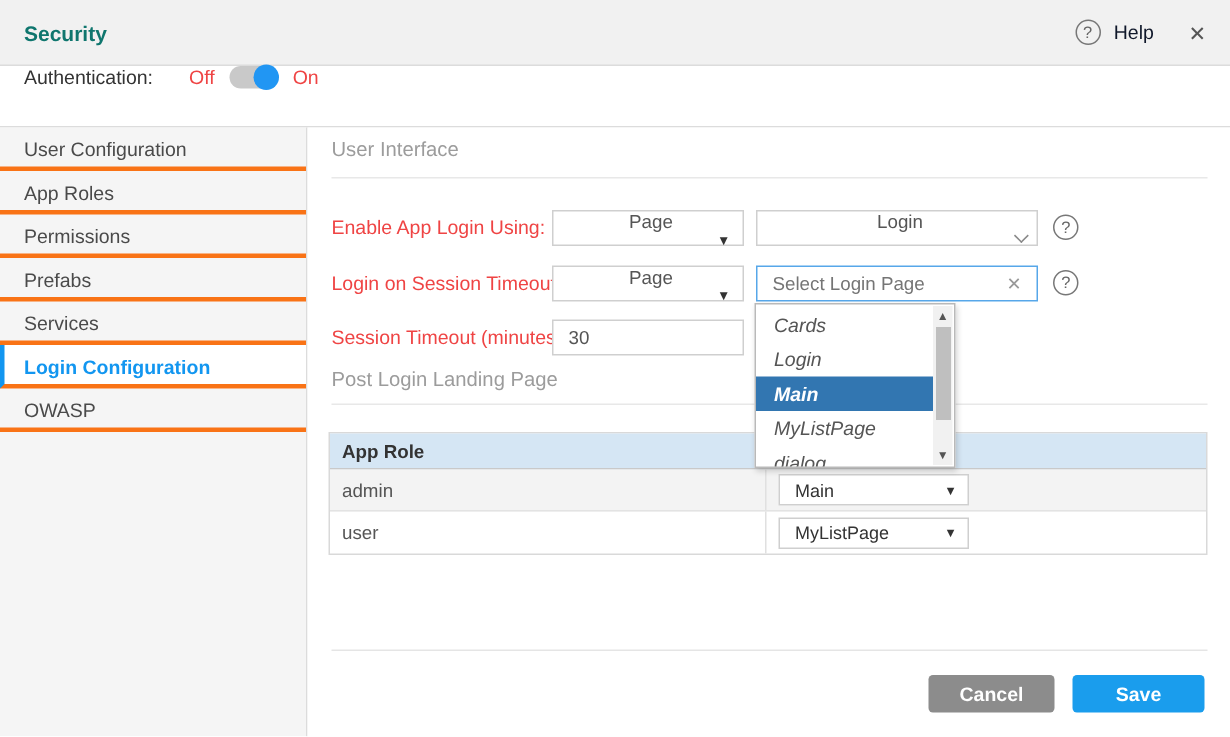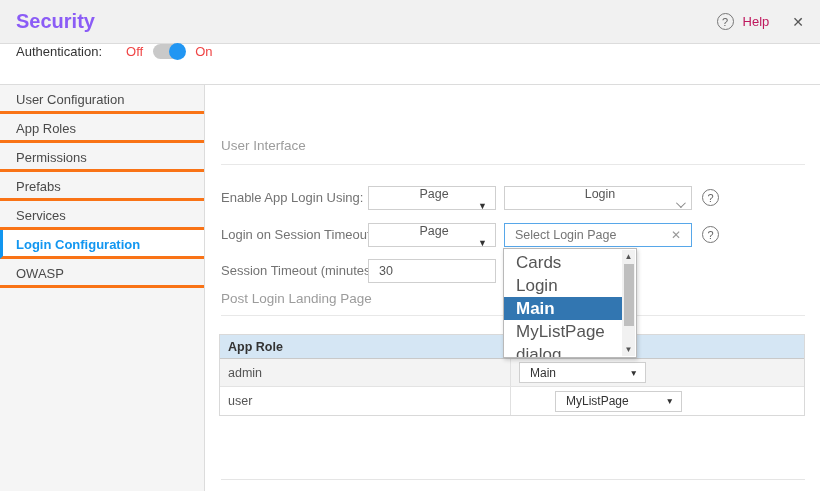--- a/index.html
+++ b/index.html
@@ -2,68 +2,68 @@
 <html><head>
 <meta charset="utf-8">
 <style>
   * { box-sizing: border-box; margin: 0; padding: 0; }
   html,body { width:820px; height:491px; }
   body { font-family: "Liberation Sans", sans-serif; background:#fff; }
   .app { position:relative; width:820px; height:491px; overflow:hidden; background:#fff; }
 
   
   .titlebar { position:absolute; top:0; left:0; right:0; height:44px; background:#f1f1f1; border-bottom:1px solid #dcdcdc; display:flex; align-items:center; padding:0 16px; }
-  .title { font-size:20px; font-weight:600; color:#8b5cf6; }
+  .title { font-size:14px; font-weight:600; color:#0f766e; }
   .titlebar-right { margin-left:auto; display:flex; align-items:center; gap:9px; }
   .help-circle { width:17px; height:17px; border:1px solid #777; border-radius:50%; color:#666; font-size:11px; display:flex; align-items:center; justify-content:center; }
-  .help-text { font-size:13px; color:#be185d; }
+  .help-text { font-size:13px; color:#0f172a; }
   .close-x { font-size:14px; color:#555; margin-left:14px; cursor:pointer; }
 
   
   .authrow { position:absolute; top:44px; left:0; right:0; height:41px; background:#fff; border-bottom:1px solid #dcdcdc; display:flex; align-items:flex-start; padding:0 16px; }
   .auth-label { font-size:13px; color:#333; margin-right:24px; }
   .auth-off, .auth-on { font-size:13px; color:#ef4444; }
   .toggle { position:relative; width:32px; height:15px; background:#c9c9c9; border-radius:8px; margin:0 10px; cursor:pointer; }
   .toggle-knob { position:absolute; right:-1px; top:-1px; width:17px; height:17px; background:#2196f3; border-radius:50%; }
 
   
   .sidebar { position:absolute; top:85px; left:0; bottom:0; width:205px; background:#f5f5f5; border-right:1px solid #dcdcdc; }
   .side-item { height:29px; line-height:29px; border-bottom:3px solid #f97316; padding-left:16px; font-size:13px; color:#4a4a4a; cursor:pointer; }
   .side-item.selected { background:#fff; color:#1296f0; font-weight:600; border-left:3px solid #1296f0; padding-left:13px; }
 
   
-  .main { position:absolute; top:85px; left:205px; right:0; bottom:0; background:#fff;margin-top:46px; }
+  .main { position:absolute; top:85px; left:205px; right:0; bottom:0; background:#fff; }
   .section-heading { position:absolute; left:16px; font-size:13.5px; color:#9c9c9c; }
   .rule { position:absolute; left:16px; right:15px; border-top:1px solid #e8e8e8; }
 
-  .form-label { position:absolute; left:16px; font-size:13px; color:#737373; line-height:24px; }
+  .form-label { position:absolute; left:16px; font-size:13px; color:#ef4444; line-height:24px; }
   .selectbox { position:absolute; height:24px; background:#fff; border:1px solid #cfcfcf; font-size:12.5px; color:#555; display:flex; align-items:center; padding:0 8px 0 12px; cursor:pointer;flex-direction:column; }
   .selectbox .caret { margin-left:auto; font-size:9px; color:#333; }
   .combo-chevron { margin-left:auto; width:7px; height:7px; border-right:1.5px solid #888; border-bottom:1.5px solid #888; transform:rotate(45deg) translateY(-2px); }
   .textinput { position:absolute; height:24px; border:1px solid #cfcfcf; font-size:12.5px; color:#555; padding:0 10px; font-family:"Liberation Sans", sans-serif; background:#fff; }
   .textinput.focused { border:1px solid #57a7e9; }
   .clear-x { position:absolute; font-size:12px; color:#999; cursor:pointer; }
   .row-help { position:absolute; width:17px; height:17px; border:1px solid #777; border-radius:50%; color:#666; font-size:11px; display:flex; align-items:center; justify-content:center; }
 
   
   .dropdown-panel { position:absolute; left:298px; top:117px; width:134px; height:110px; background:#fff; border:1px solid #b9b9b9; box-shadow:1px 2px 4px rgba(0,0,0,.18); overflow:hidden; z-index:20; }
   .dd-list { position:absolute; left:0; top:2px; right:14px; }
-  .dd-item { height:23px; line-height:23px; padding-left:12px; font-size:17px; color:#555; cursor:pointer; white-space:nowrap; }
+  .dd-item { height:23px; line-height:23px; padding-left:12px; font-size:13px; color:#555; cursor:pointer; white-space:nowrap;font-style:italic; }
   .dd-item.selected { background:#3276b1; color:#fff; font-weight:600; }
   .dd-scrollbar { position:absolute; top:1px; right:1px; bottom:1px; width:13px; background:#f1f1f1; }
   .dd-arrow { position:absolute; left:0; width:13px; height:13px; font-size:8px; color:#555; display:flex; align-items:center; justify-content:center; cursor:pointer; }
   .dd-arrow.up { top:0; }
   .dd-arrow.down { bottom:0; }
   .dd-thumb { position:absolute; left:1.5px; top:14px; width:10px; height:62px; background:#bfbfbf; cursor:grab; }
 
   
   .table { position:absolute; left:14px; top:203px; width:586px; border:1px solid #d9d9d9; }
   .t-header { height:24px; line-height:24px; background:#d5e6f4; font-size:12.5px; font-weight:600; color:#333; padding-left:8px; border-bottom:1px solid #c9c9c9; }
   .t-row { height:28px; display:flex; align-items:center; font-size:12.5px; color:#555; border-bottom:1px solid #e3e3e3; }
-  .t-row:last-child { border-bottom:none;gap:36px; }
+  .t-row:last-child { border-bottom:none; }
   .t-row.odd { background:#f3f3f3;align-items:center; }
   .t-cell-role { width:291px; padding-left:8px; border-right:1px solid #e0e0e0; height:100%; display:flex; align-items:center; }
   .t-cell-page { flex:1; padding-left:8px; }
   .row-select { width:127px; height:21px; background:#fff; border:1px solid #cfcfcf; font-size:12px; color:#333; display:flex; align-items:center; padding:0 7px 0 10px; cursor:pointer; }
   .row-select .caret { margin-left:auto; font-size:8.5px; color:#333; }
 
   
   .footer-rule { position:absolute; left:16px; right:15px; top:348px; border-top:1px solid #e5e5e5; }
   .btn { position:absolute; top:365px; height:25px; border:none; border-radius:3px; color:#fff; font-size:13px; font-weight:600; font-family:"Liberation Sans", sans-serif; cursor:pointer; }
   .btn-cancel { left:414px; width:84px; background:#8c8c8c; }

